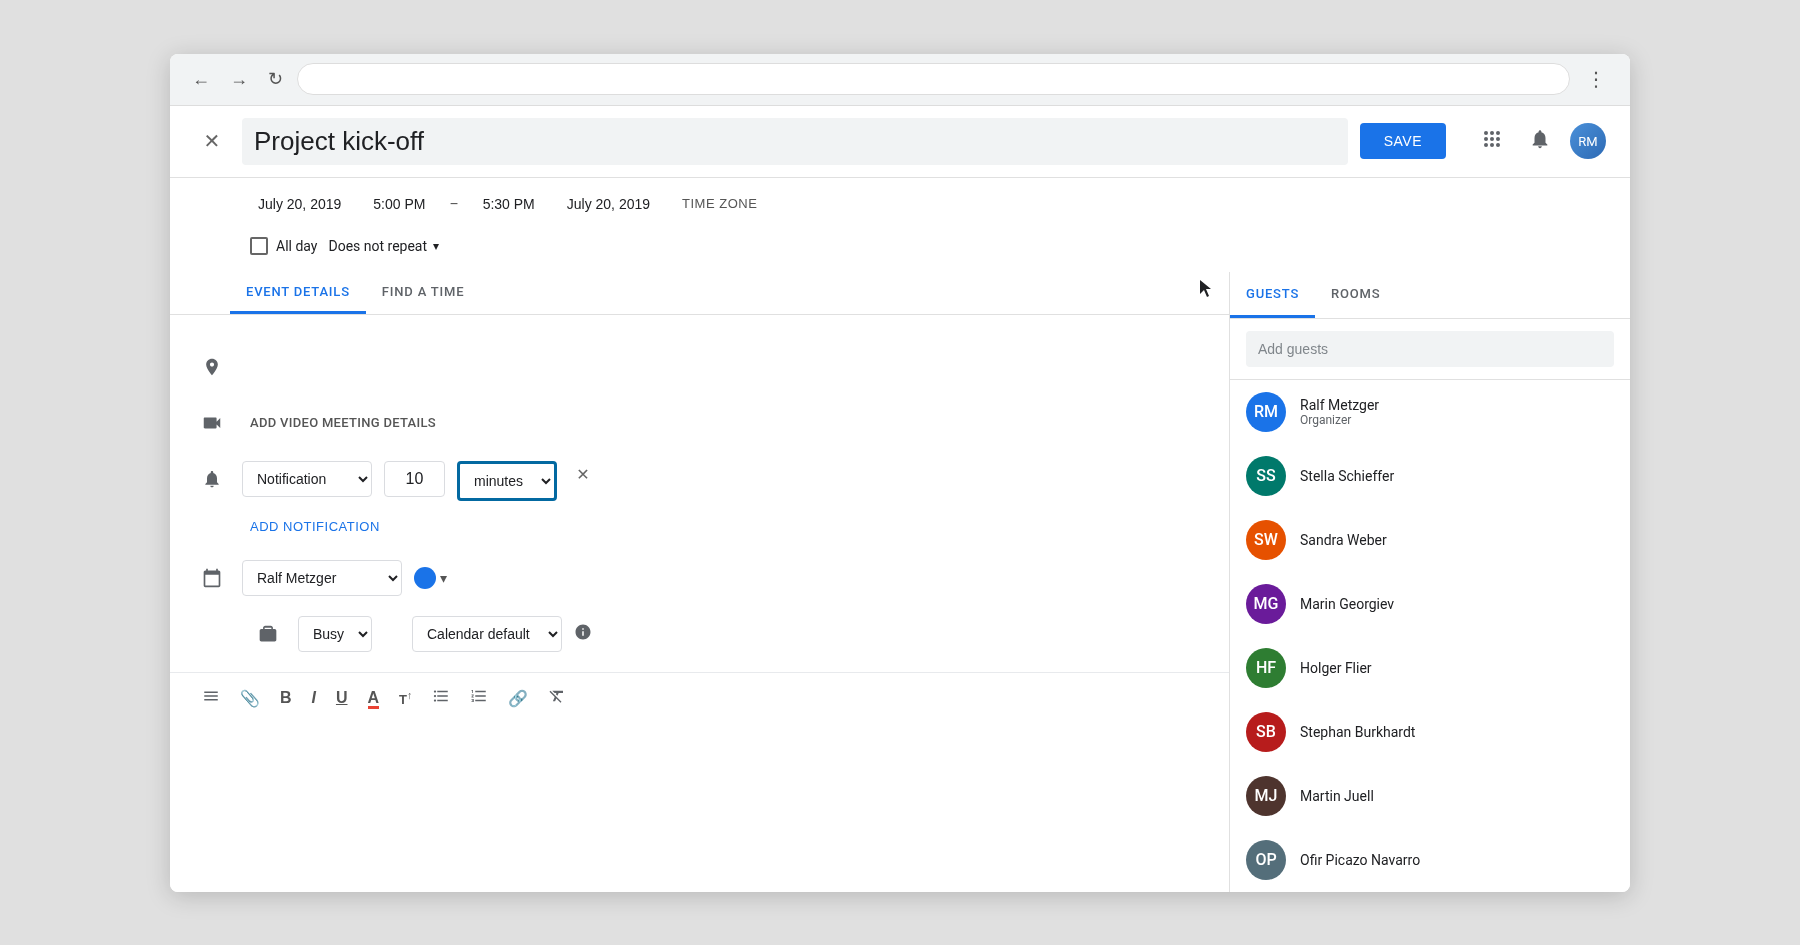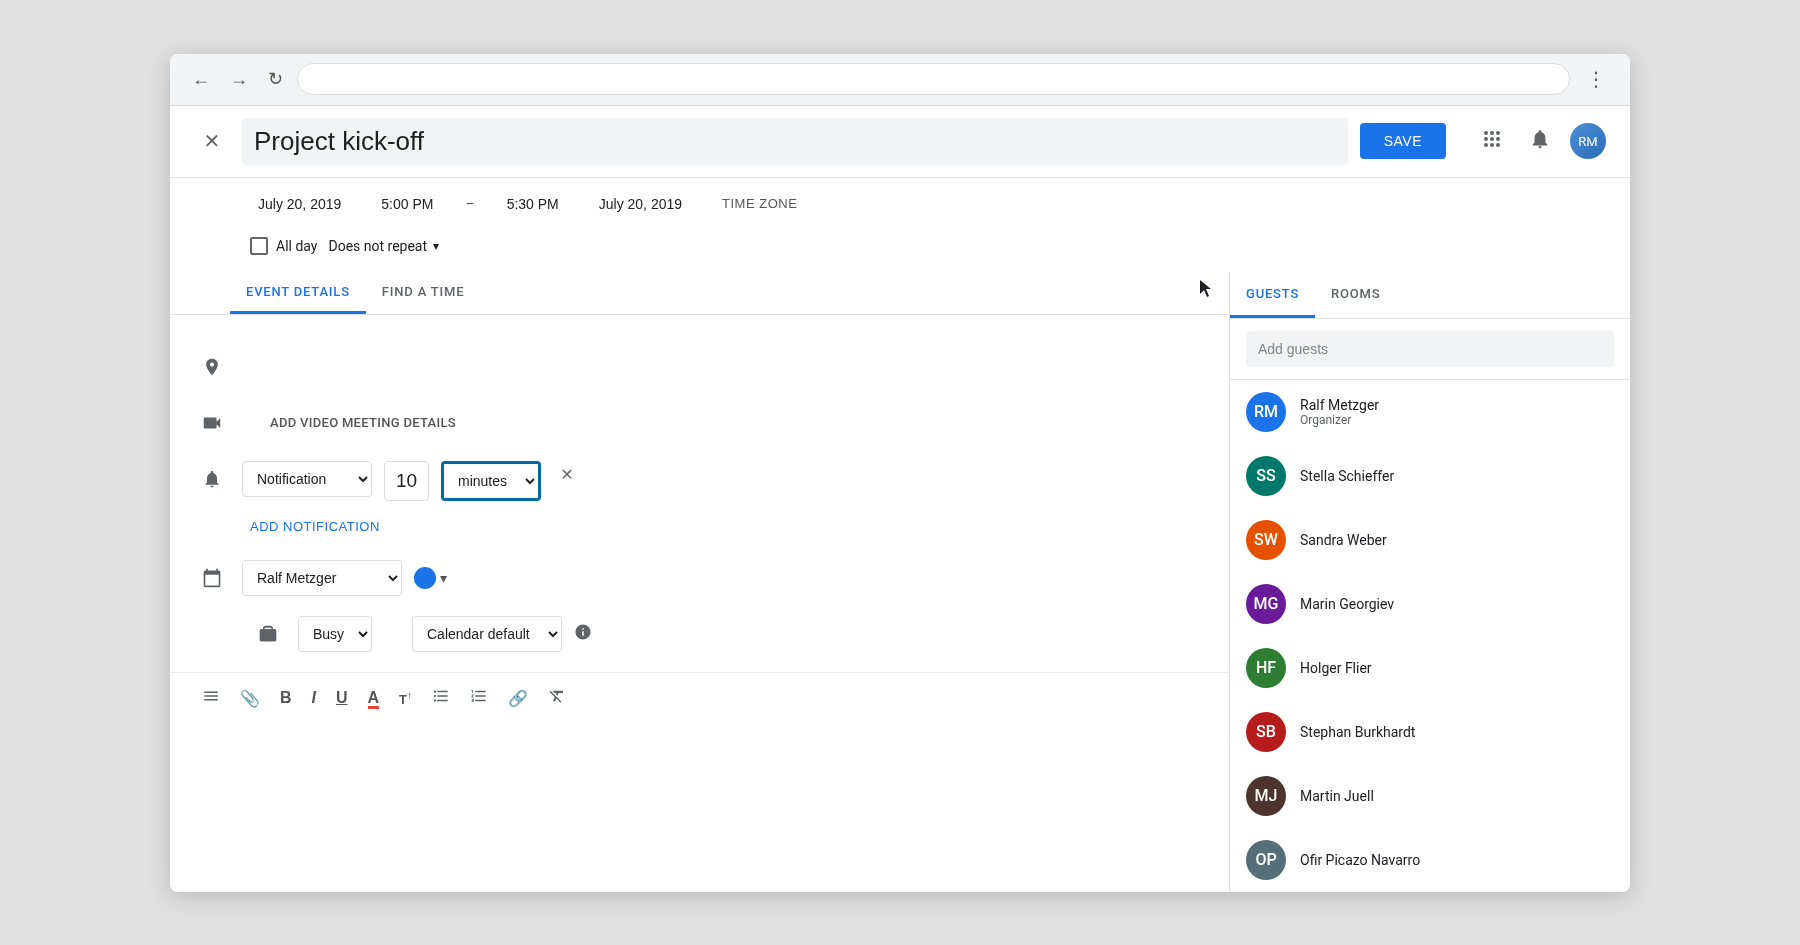--- a/index.html
+++ b/index.html
@@ -134,21 +134,21 @@
       display: flex; align-items: center; justify-content: center;
       font-size: 14px;
       color: #fff;
     }
 
     
     .datetime-row {
       display: flex;
       align-items: center;
       padding: 14px 80px;
-      gap: 24px;
+      gap: 16px;
       flex-wrap: wrap;
     }
     .date-chip {
       background: none;
       border: none;
       cursor: pointer;
       font-size: 14px;
       color: #202124;
       padding: 4px 8px;
       border-radius: 4px;
@@ -259,21 +259,20 @@
       border-radius: 4px;
       padding: 10px 12px;
     }
     .add-video-text {
       font-size: 13px;
       color: #555;
       font-weight: 500;
       letter-spacing: 0.3px;
       text-transform: uppercase;
       cursor: pointer;
-      margin-left: 20px;
     }
 
     
     .notification-row {
       display: flex;
       align-items: flex-start;
       padding: 10px 24px;
       gap: 12px;
     }
     .notif-select {
@@ -282,25 +281,25 @@
       font-size: 14px;
       color: #202124;
       padding: 8px 10px;
       background: #fff;
       cursor: pointer;
       min-width: 130px;
     }
     .notif-number {
       border: 1px solid #dadce0;
       border-radius: 4px;
-      font-size: 19px;
+      font-size: 16px;
       color: #202124;
       padding: 8px 10px;
       background: #fff;
-      width: 45px;
+      width: 61px;
       text-align: center;
     }
     .notif-unit-select {
       border: 3px solid #0369a1;
       border-radius: 4px;
       font-size: 14px;
       color: #202124;
       padding: 8px 10px;
       background: #fff;
       cursor: pointer;

